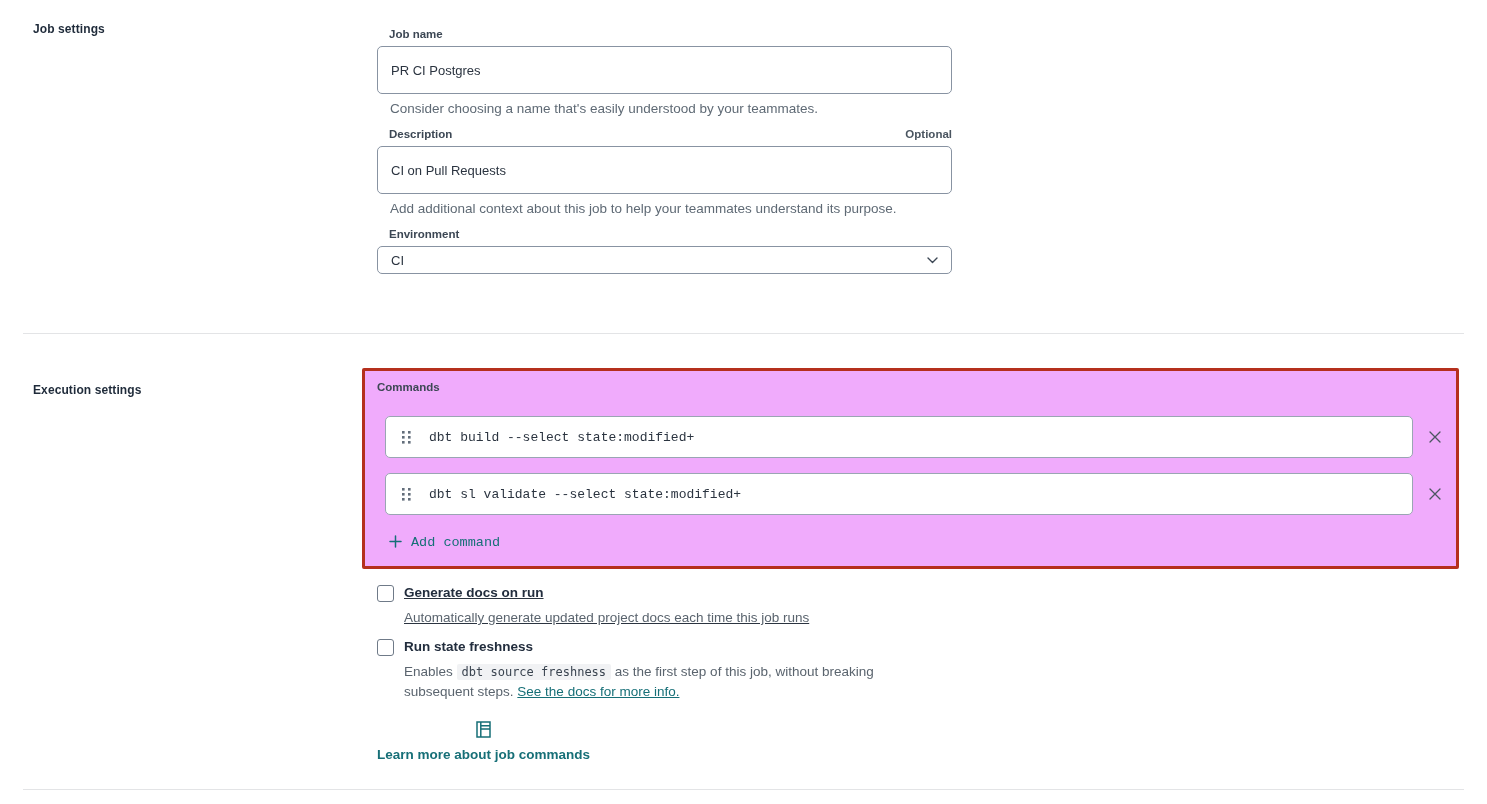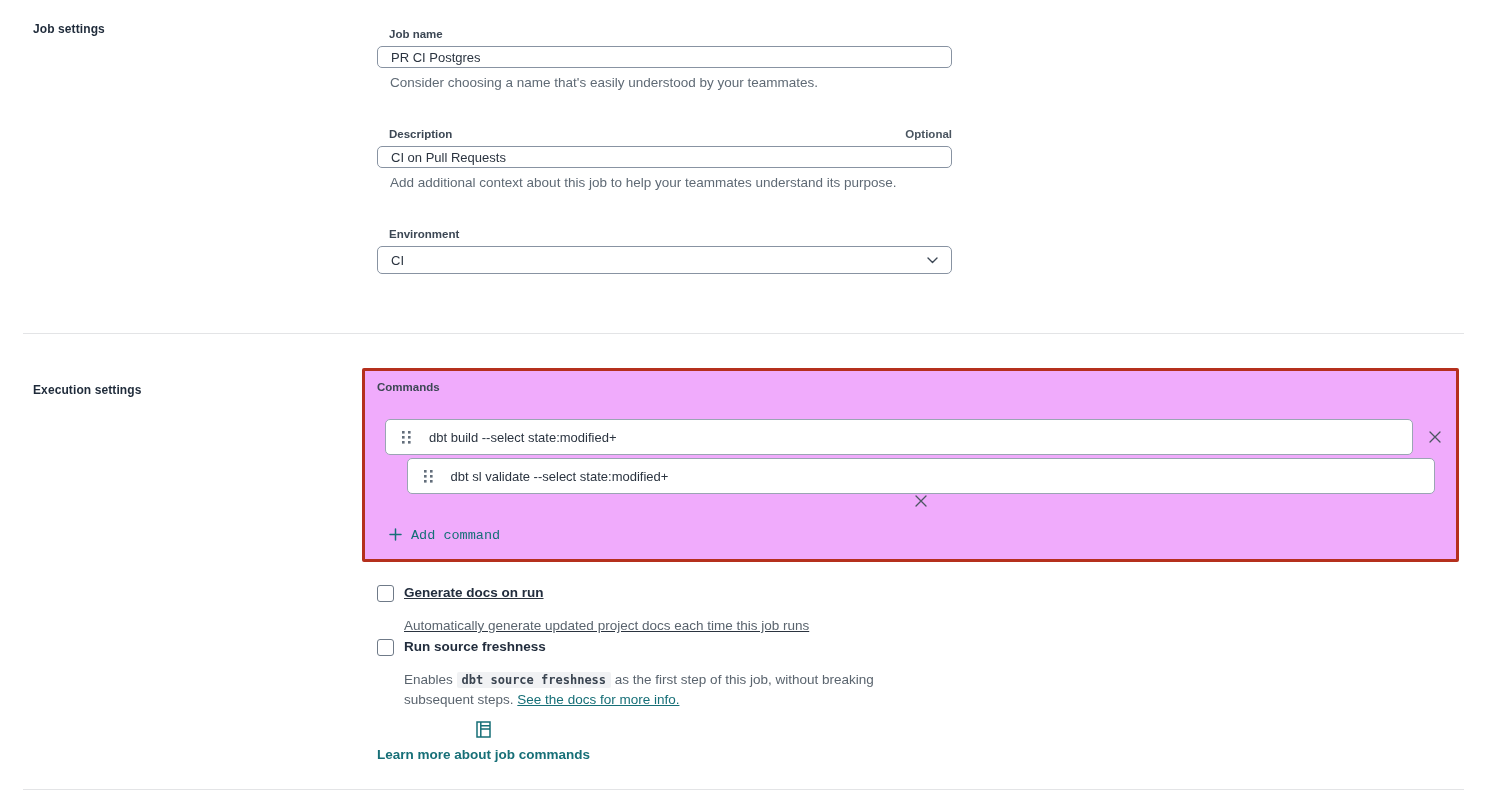--- a/index.html
+++ b/index.html
@@ -45,21 +45,21 @@
     color:#3c4754;
   }
   .optional-badge{
     font-size:11.5px;
     font-weight:700;
     color:#4a5560;
   }
   .text-input{
     margin-top:6px;
     width:100%;
-    height:22px;
+    height:48px;
     border:1px solid #8893a2;
     border-radius:5px;
     padding:0 13px;
     font-family:"Liberation Sans","DejaVu Sans",sans-serif;
     font-size:13px;
     color:#2b3440;
     background:#fff;
     outline:none;
   }
   .help-text{
@@ -106,30 +106,31 @@
     font-weight:700;
     color:#3c4754;
     height:14px;
   }
   .cmd-row{
     display:flex;
     align-items:center;
     margin-left:8px;
   }
   .cmd-row.first{margin-top:21px;}
-  .cmd-row.second{margin-top:0;flex-direction:column;}
+  .cmd-row.second{margin-top:15px;}
   .cmd-input{
     width:1028px;
-    height:36px;
+    height:42px;
     border:1px solid #9aa5b3;
     border-radius:5px;
     background:#fff;
     display:flex;
     align-items:center;
     padding-left:16px;
+    font-family:Liberation Mono, monospace;
   }
   .drag{
     width:9px;
     height:13px;
     margin-right:18px;
     display:inline-flex;
     cursor:grab;
   }
   .cmd-text{font-size:13px;color:#2b3440;}
   .cmd-remove{
@@ -174,34 +175,33 @@
     margin-top:1px;
     cursor:pointer;
   }
   .check-label{
     font-size:13.5px;
     font-weight:700;
     color:#222d3d;
     line-height:18px;
   }
   .check-desc{
-    margin-top:14px;
+    margin-top:6px;
     font-size:13.5px;
     color:#5a646e;
     line-height:20px;
     width:540px;
   }
   code.inline-code{
     font-family:"DejaVu Sans Mono","Liberation Mono",monospace;
     font-size:12px;
     background:#f1f2f4;
     border-radius:2px;
     padding:1px 5px;
     color:#3a4450;
-    font-weight:bold;
   }
   .doc-link{
     color:var(--teal);
     text-decoration:underline;
     cursor:pointer;
   }
   .learn-more{
     position:absolute;
     left:377px;
     top:721px;
@@ -322,21 +322,21 @@
     <span class="checkbox"></span>
     <div>
       <div class="check-label">Generate docs on run</div>
       <div class="check-desc">Automatically generate updated project docs each time this job runs</div>
     </div>
   </div>
 
   <div class="check-row" style="top:638px;">
     <span class="checkbox"></span>
     <div>
-      <div class="check-label">Run source freshness</div>
+      <div class="check-label">Run state freshness</div>
       <div class="check-desc"><span>Enables</span> <code class="inline-code">dbt source freshness</code> <span>as the first step of this job, without breaking subsequent steps.</span> <a class="doc-link">See the docs for more info.</a></div>
     </div>
   </div>
 
   <a class="learn-more">
     <span>
       <svg width="15" height="17" viewBox="0 0 15 17" fill="none">
         <rect x="1" y="1" width="13" height="15" stroke="#166f77" stroke-width="1.5"></rect>
         <path d="M4.8 1v15" stroke="#166f77" stroke-width="1.5"></path>
         <path d="M4.8 4.8H14M4.8 8H14" stroke="#166f77" stroke-width="1.5"></path>

